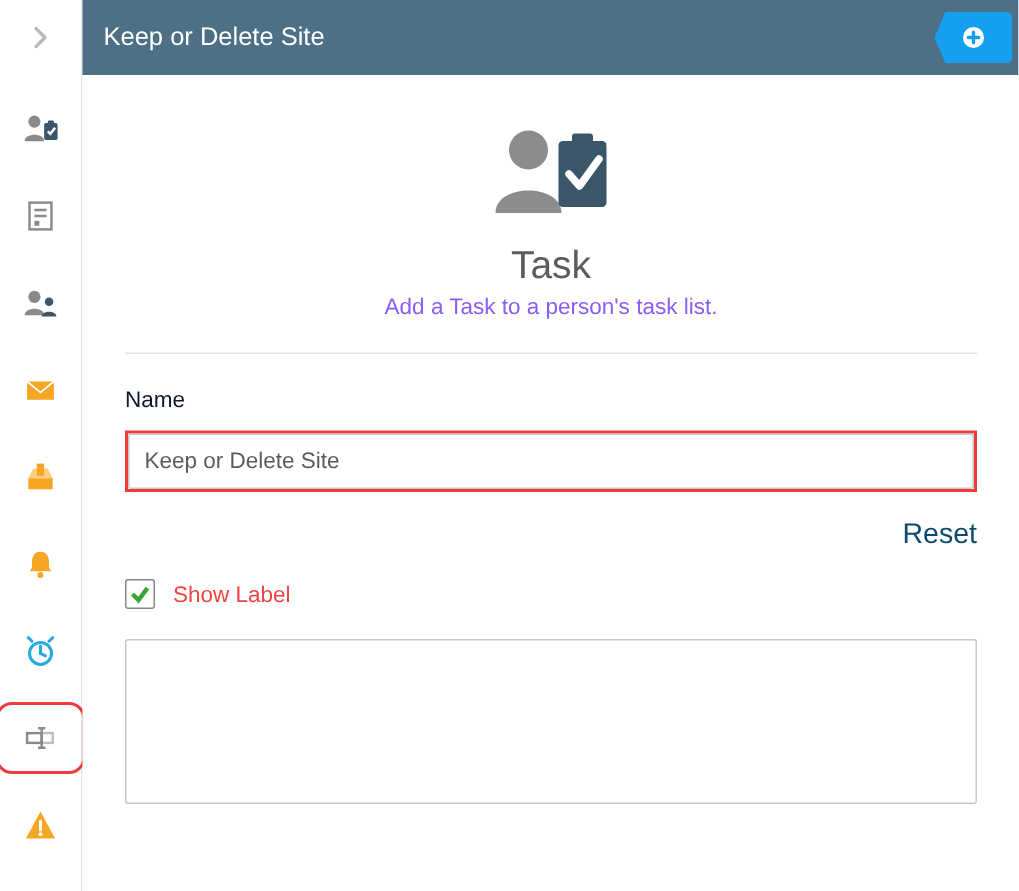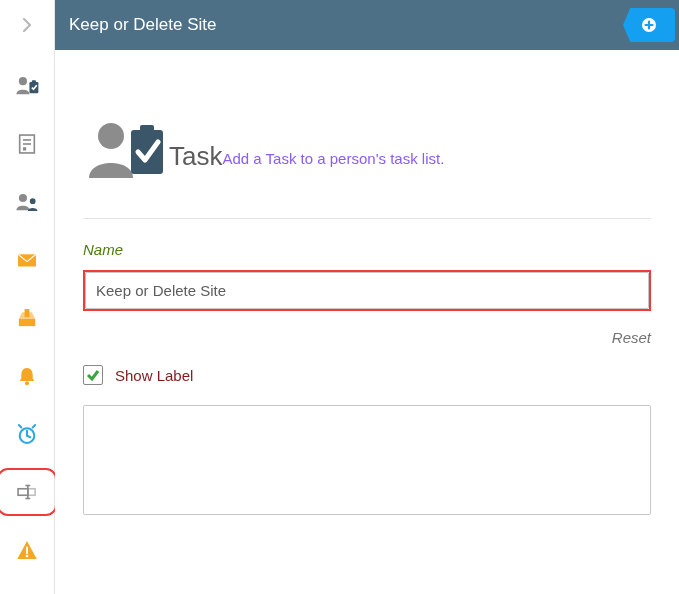--- a/index.html
+++ b/index.html
@@ -21,21 +21,21 @@
     width: 100%; height: 50px;
     display: flex; align-items: center; justify-content: center;
     color: #b8b8b8; cursor: pointer;
   }
   .rail-items { display: flex; flex-direction: column; gap: 26px; padding-top: 20px; align-items: center; }
   .rail-item { width: 44px; height: 32px; display:flex; align-items:center; justify-content:center; cursor:pointer; border-radius:3px; }
   .rail-item svg { width: 26px; height: 26px; }
   .rail-item.selected { outline: 2px solid #ef3b3b; outline-offset: 6px; }
 
   
-  .main { flex: 1; display: flex; flex-direction: column; height: 100%; background:#fff;gap:36px; }
+  .main { flex: 1; display: flex; flex-direction: column; height: 100%; background:#fff; }
   .header {
     height: 50px;
     background: #4d7086;
     color: #ffffff;
     display: flex;
     align-items: center;
     padding: 0 14px 0 14px;
     font-size: 17px;
     font-weight: 400;
   }
@@ -55,55 +55,55 @@
   .content {
     position:absolute; inset:0;
     overflow-y: auto;
     padding: 30px 28px 30px 28px;
   }
   
   .content::-webkit-scrollbar { width: 10px; }
   .content::-webkit-scrollbar-thumb { background:#c9c9c9; border-radius:5px; }
   .content::-webkit-scrollbar-track { background:#f1f1f1; }
 
-  .hero { display:flex; flex-direction:row; align-items:center; margin-bottom: 22px; }
+  .hero { display:flex; flex-direction:column; align-items:center; margin-bottom: 22px; }
   .hero-icon { margin-bottom: 6px; }
   .hero-title { font-size: 26px; color:#5c5c5c; font-weight:400; }
   .hero-sub { font-size: 15px; color:#8b5cf6; margin-top:4px; }
 
   .divider { height:1px; background:#e4e4e4; margin: 16px 0 22px 0; }
 
-  .field-label { font-size:15px; color:#4d7c0f; margin-bottom:12px; display:block;font-style:italic; }
+  .field-label { font-size:15px; color:#0f172a; margin-bottom:12px; display:block; }
 
   .name-input-wrap {
     border: 2px solid #ef3b3b;
     padding: 0;
   }
   .name-input {
     width: 100%;
     border: 1px solid #c7c7c7;
     border-radius: 2px;
     font-size: 15px;
     color: #5c5c5c;
     padding: 9px 10px;
     outline: none;
     font-family: inherit;
   }
 
   .reset-row { text-align:right; margin-top:18px; }
-  .reset-link { color:#737373; font-size:15px; text-decoration:none; cursor:pointer;font-style:italic; }
+  .reset-link { color:#0c4a6e; font-size:19px; text-decoration:none; cursor:pointer; }
 
   .check-row { display:flex; align-items:center; gap:12px; margin-top:18px; margin-bottom:20px; }
   .checkbox {
     width:20px; height:20px; border:1.5px solid #888; border-radius:2px;
     display:flex; align-items:center; justify-content:center; cursor:pointer;
     background:#fff;
   }
   .checkbox svg { stroke:#3aa53a; stroke-width:3; fill:none; }
-  .check-label { font-size:15px; color:#7f1d1d; }
+  .check-label { font-size:15px; color:#ef4444; }
 
   .desc-box {
     width:100%;
     min-height:110px;
     border:1px solid #c7c7c7;
     border-radius:2px;
     resize:none;
     font-family:inherit;
     font-size:15px;
     padding:8px 10px;

